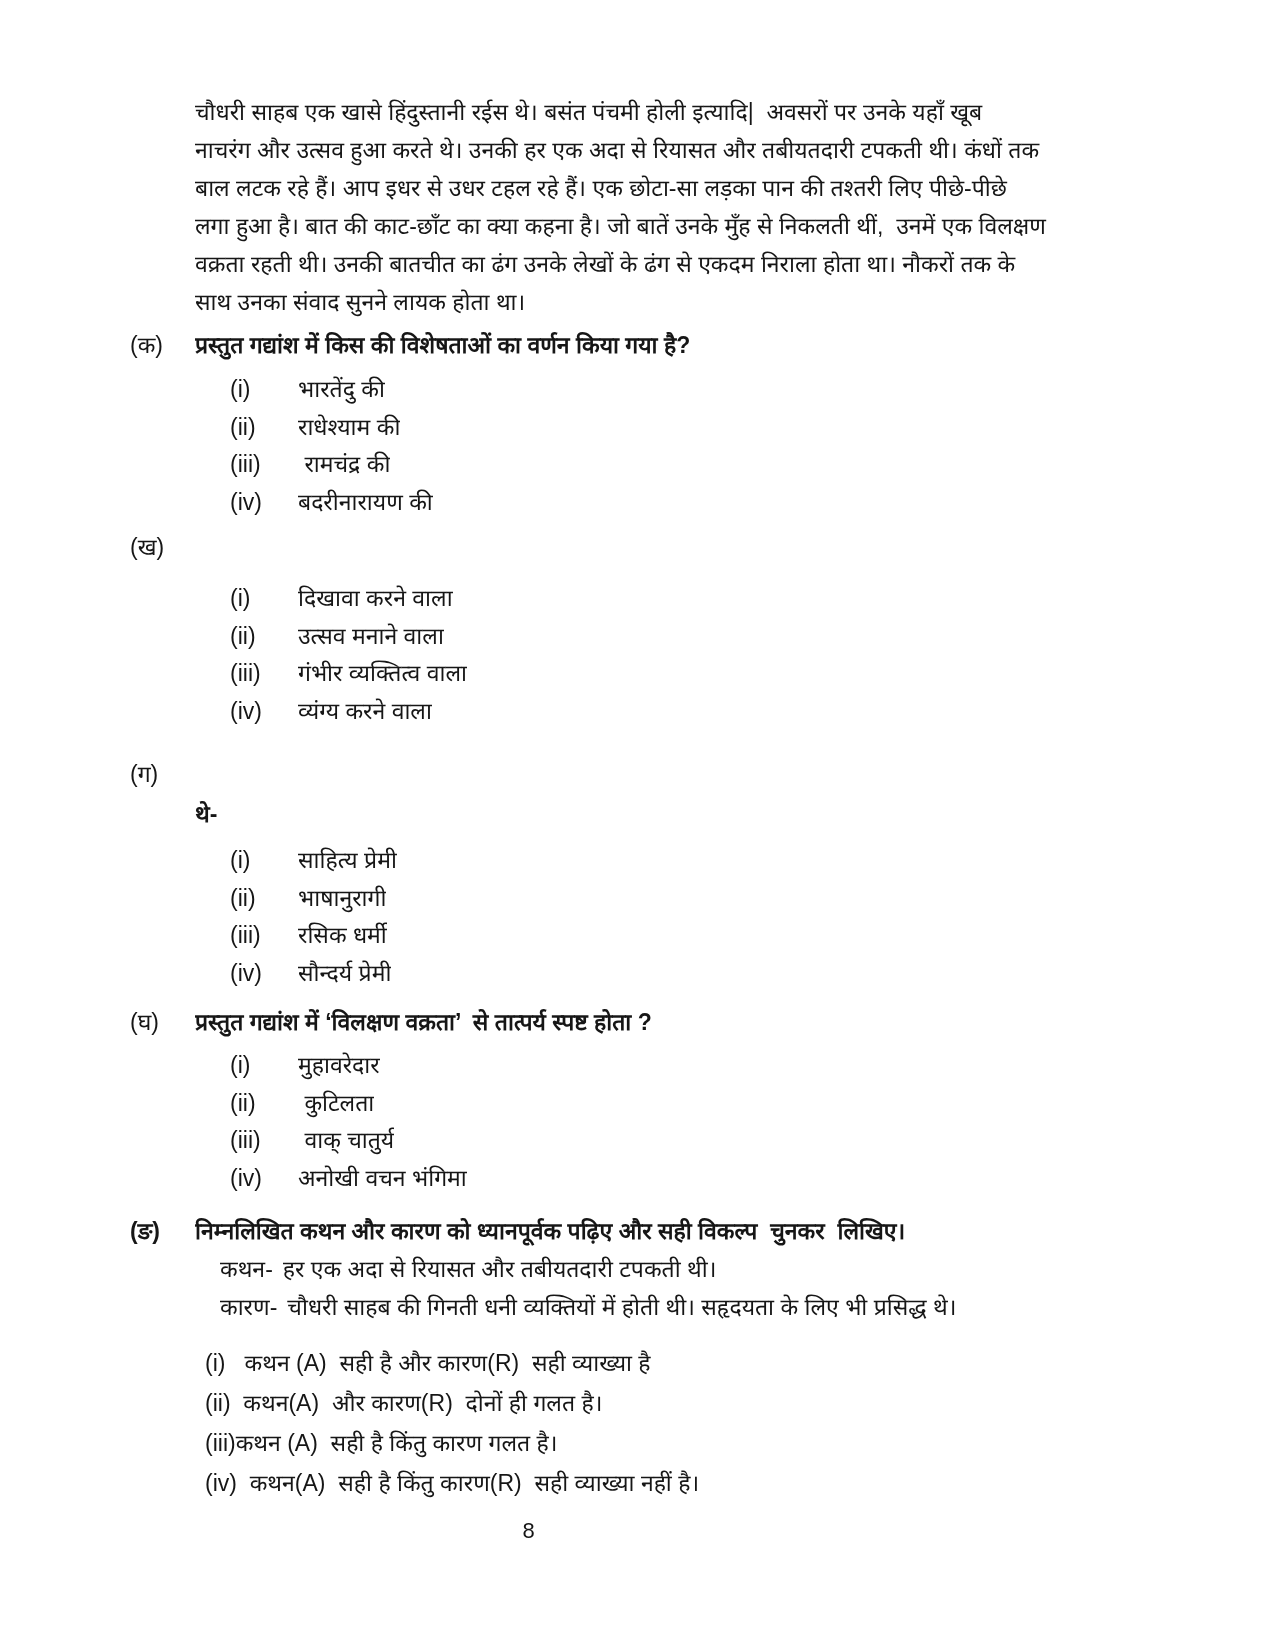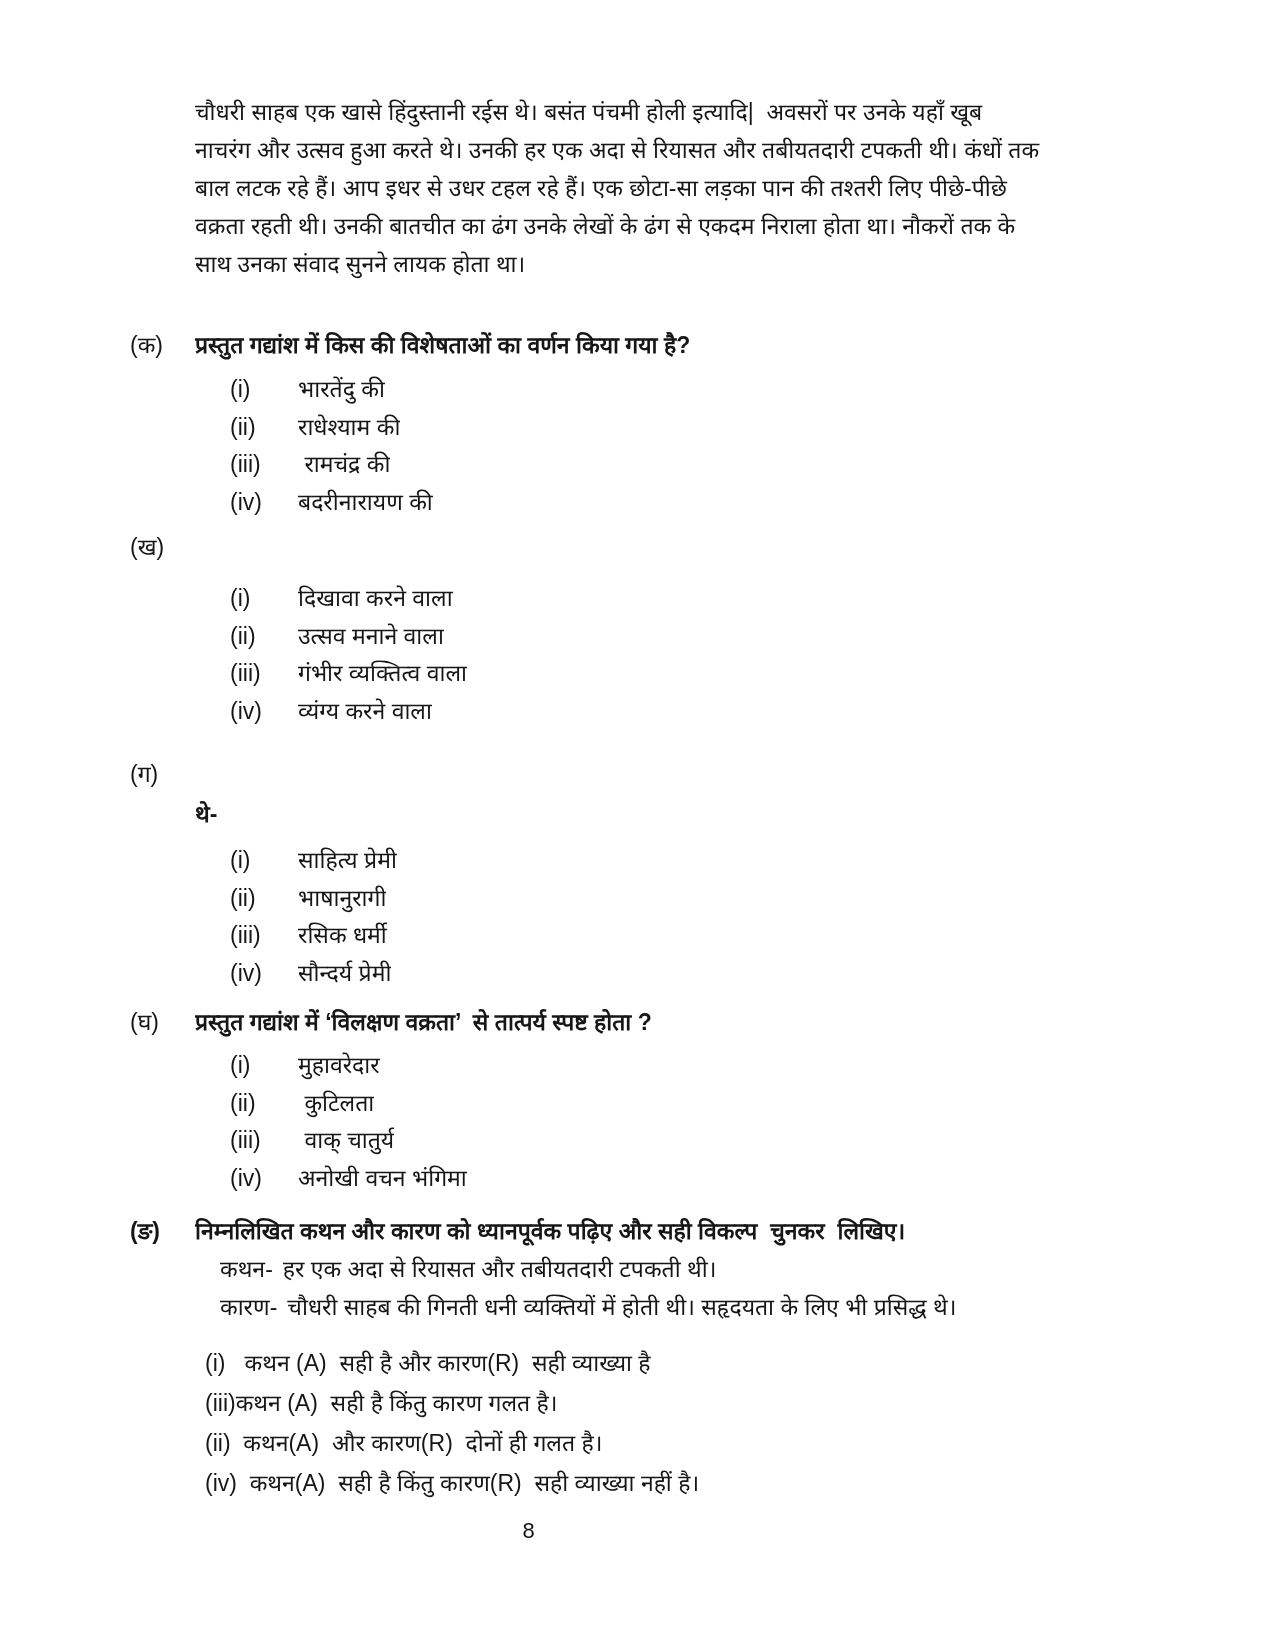--- a/index.html
+++ b/index.html
@@ -32,20 +32,21 @@
 </style>
 </head>
 <body>
 
 <div class="sheet">
 
   <div class="abs passage">
     <div class="pline">चौधरी साहब एक खासे हिंदुस्तानी रईस थे। बसंत पंचमी होली इत्यादि|  अवसरों पर उनके यहाँ खूब</div>
     <div class="pline">नाचरंग और उत्सव हुआ करते थे। उनकी हर एक अदा से रियासत और तबीयतदारी टपकती थी। कंधों तक</div>
     <div class="pline">बाल लटक रहे हैं। आप इधर से उधर टहल रहे हैं। एक छोटा-सा लड़का पान की तश्तरी लिए पीछे-पीछे</div>
+    <div class="pline">लगा हुआ है। बात की काट-छाँट का क्या कहना है। जो बातें उनके मुँह से निकलती थीं,  उनमें एक विलक्षण</div>
     <div class="pline">वक्रता रहती थी। उनकी बातचीत का ढंग उनके लेखों के ढंग से एकदम निराला होता था। नौकरों तक के</div>
     <div class="pline">साथ उनका संवाद सुनने लायक होता था।</div>
   </div>
 
   <div class="abs q" style="top:326px">
     <div class="qhead">
       <span class="qlabel">(क)</span>
       <span class="qtext">प्रस्तुत गद्यांश में किस की विशेषताओं का वर्णन किया गया है?</span>
       <span class="qmarks">1</span>
     </div>
@@ -155,21 +156,21 @@
     <div class="sline">
       <span class="slabel">कथन-</span>
       <span class="stext">हर एक अदा से रियासत और तबीयतदारी टपकती थी।</span>
     </div>
     <div class="sline">
       <span class="slabel">कारण-</span>
       <span class="stext">चौधरी साहब की गिनती धनी व्यक्तियों में होती थी। सहृदयता के लिए भी प्रसिद्ध थे।</span>
     </div>
     <div class="aopts">
       <div class="aopt">(i)   कथन (A)  सही है और कारण(R)  सही व्याख्या है</div>
+      <div class="aopt">(ii)  कथन(A)  और कारण(R)  दोनों ही गलत है।</div>
       <div class="aopt">(iii)कथन (A)  सही है किंतु कारण गलत है।</div>
-      <div class="aopt">(ii)  कथन(A)  और कारण(R)  दोनों ही गलत है।</div>
       <div class="aopt">(iv)  कथन(A)  सही है किंतु कारण(R)  सही व्याख्या नहीं है।</div>
     </div>
   </div>
 
   <div class="abs pageno">8</div>
 
 </div>
 
 </body></html>

